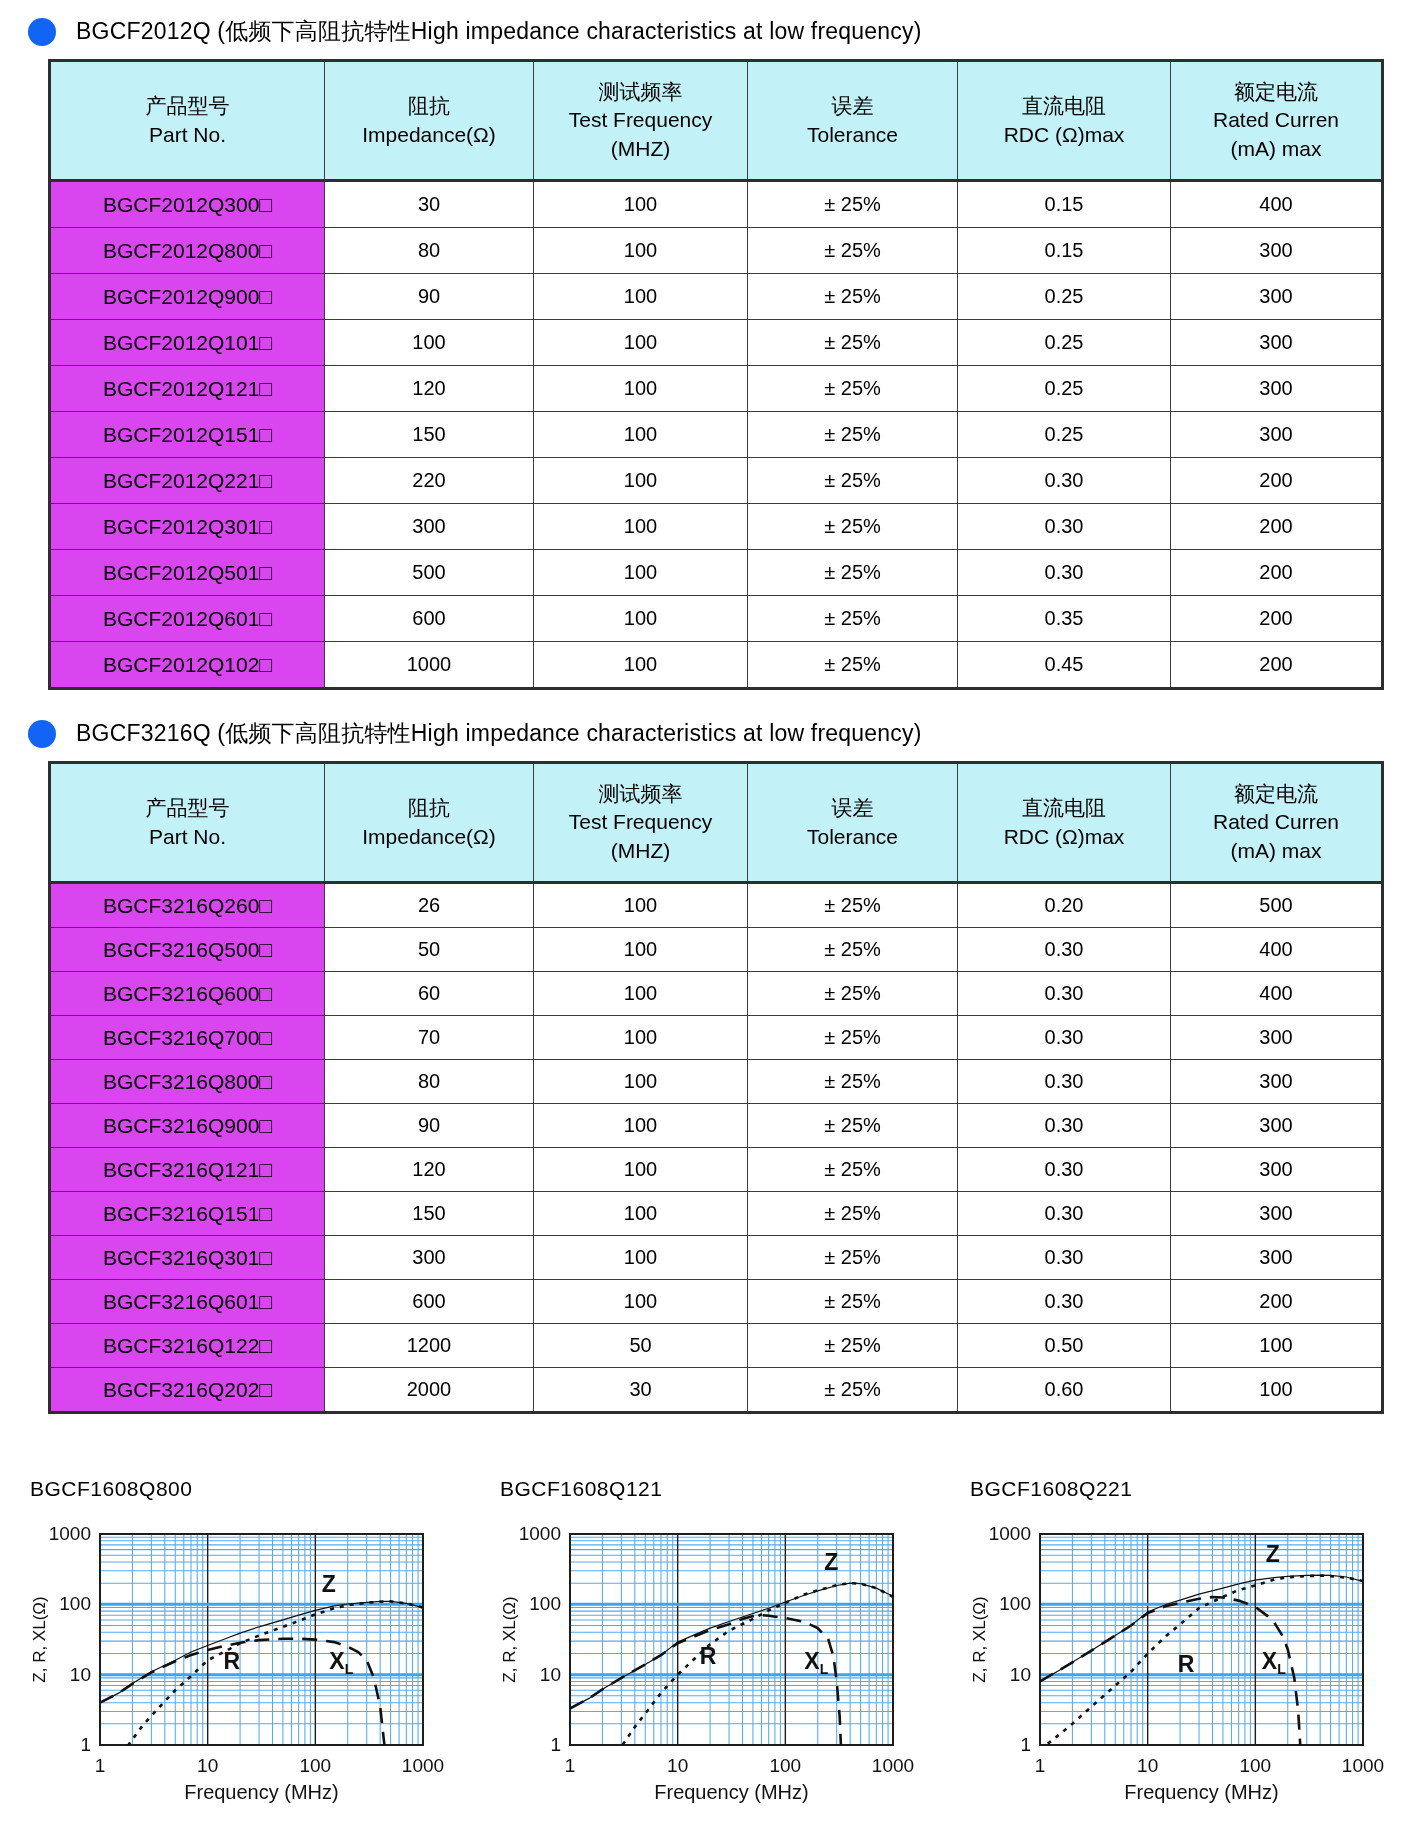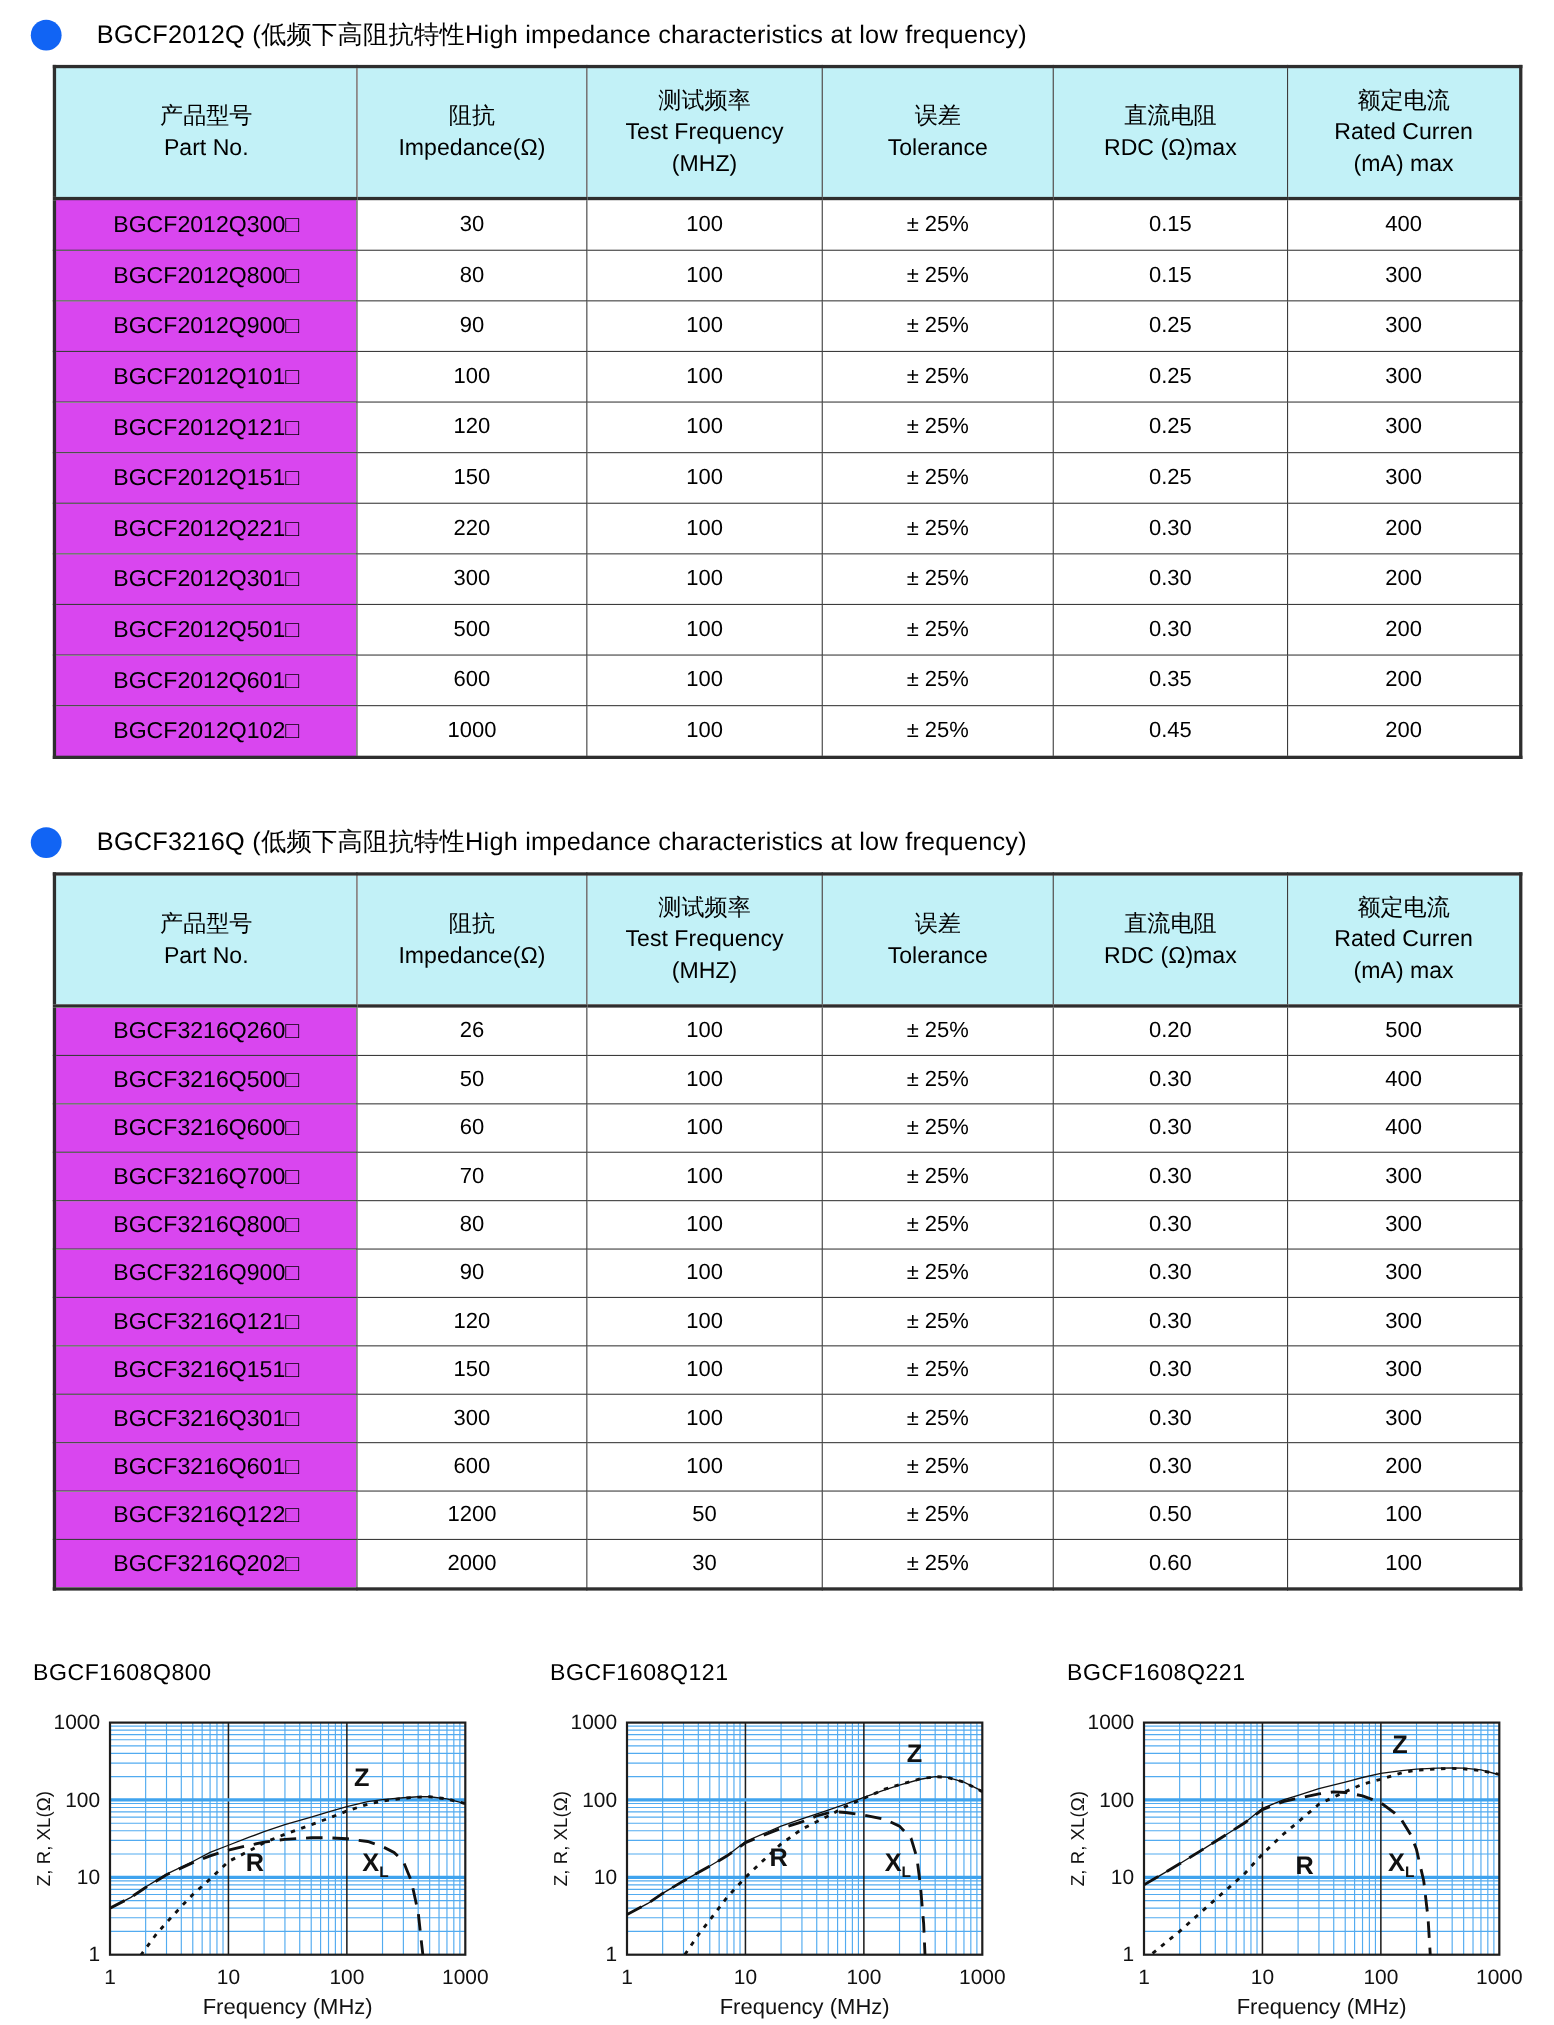--- a/index.html
+++ b/index.html
@@ -1,22 +1,22 @@
 <!DOCTYPE html>
 <html><head>
 <meta charset="utf-8">
 <style>
   html,body{margin:0;padding:0;}
   body{
     width:1413px;height:1841px;position:relative;background:#ffffff;
     font-family:"Liberation Sans",sans-serif;color:#000;overflow:hidden;
   }
-  .section{display:flex;align-items:center;gap:32px;margin-left:28px;}
+  .section{display:flex;align-items:center;gap:20px;margin-left:28px;}
   .section.first{padding-top:16px;}
-  .section.second{margin-top:60px;}
+  .section.second{margin-top:28px;}
   .bullet{width:28px;height:28px;border-radius:50%;background:#1164f4;flex:0 0 auto;}
   .section-text{font-size:23px;letter-spacing:0.2px;}
 
   table.spec{
     border-collapse:collapse;table-layout:fixed;width:1333px;
     margin:12px 0 0 48px;border:3px solid #2e2e2e;
   }
   table.spec th,table.spec td{
     border:1.5px solid #3c3c3c;text-align:center;vertical-align:middle;
     padding:0;overflow:hidden;

